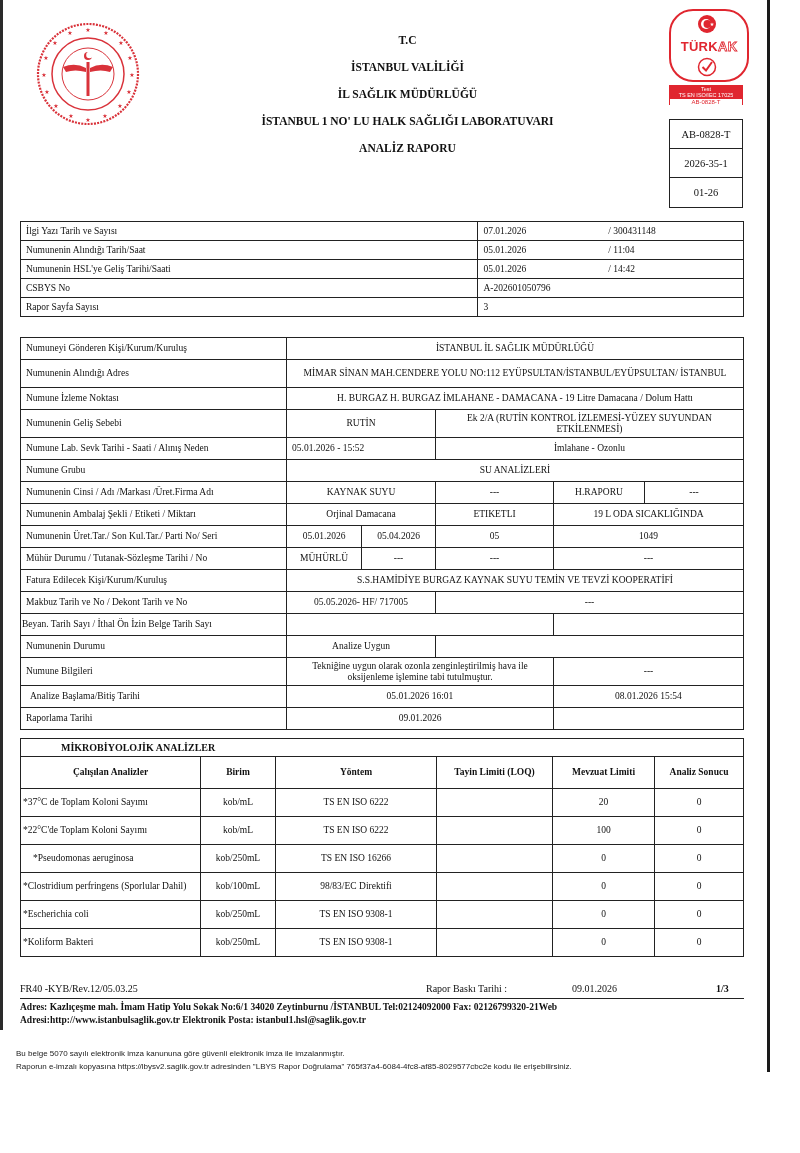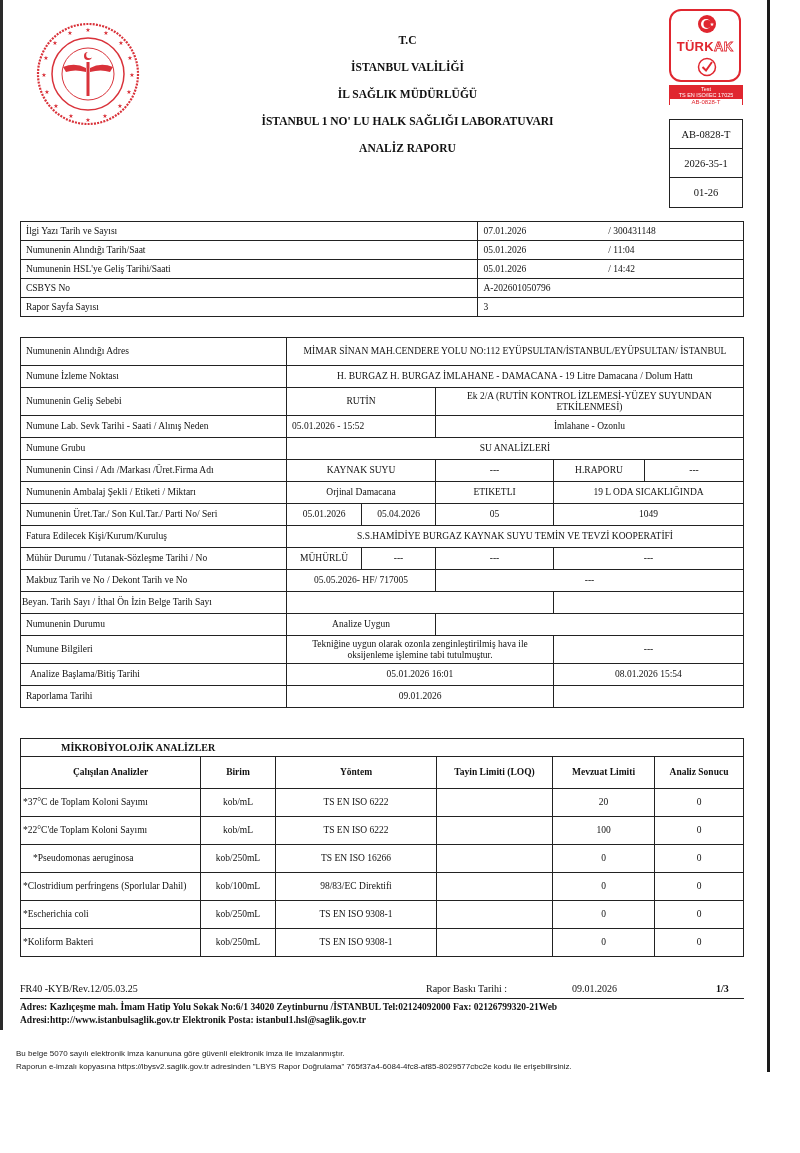--- a/index.html
+++ b/index.html
@@ -6,21 +6,21 @@
   html, body { width: 800px; height: 1153px; background: #ffffff; overflow: hidden; }
   body { position: relative; font-family: "Liberation Serif", serif; color: #111; }
   .right-bar { position: absolute; left: 767px; top: 0; width: 3px; height: 1072px; background: #1a1a1a; }
   .left-bar { position: absolute; left: 0; top: 0; width: 3px; height: 1030px; background: #2a2a2a; }
 
   .header { position: absolute; left: 0; top: 0; width: 800px; height: 215px; }
   .seal { position: absolute; left: 33px; top: 22px; width: 110px; height: 104px; }
   .titles { position: absolute; left: 230px; top: 32px; width: 355px; text-align: center; font-weight: bold; font-size: 11.5px; }
   .titles div { height: 27px; line-height: 16px; }
   .turkak { position: absolute; left: 669px; top: 9px; width: 76px; }
-  .turkak-logo { width: 72px; height: 73px; border: 2.5px solid #e0262f; border-radius: 12px; position: relative; }
+  .turkak-logo { width: 80px; height: 73px; border: 2.5px solid #e0262f; border-radius: 24px; position: relative; }
   .turkak-word { position: absolute; top: 28px; left: 0; width: 100%; text-align: center; font-family: "Liberation Sans", sans-serif; font-weight: bold; font-size: 13px; color: #e0262f; letter-spacing: 0.3px; }
   .turkak-word .ak { color: #fff; -webkit-text-stroke: 0.8px #e0262f; }
   .turkak-red { width: 74px; background: #e0262f; color: #fff; font-family: "Liberation Sans", sans-serif; font-size: 5.5px; text-align: center; margin-top: 3px; padding-top: 1px; }
   .turkak-red .code { background: #fff; color: #e0262f; margin: 1px 1px 1px 1px; font-size: 6px; }
   .codebox { position: absolute; left: 669px; top: 119px; width: 74px; border: 1.2px solid #222; }
   .codebox div { height: 29px; line-height: 29px; text-align: center; font-size: 10.5px; border-bottom: 1.2px solid #222; }
   .codebox div:last-child { border-bottom: none; }
 
   table { border-collapse: collapse; position: absolute; font-size: 9.5px; }
   td { border: 1.3px solid #222; padding: 0 5px; vertical-align: middle; line-height: 11px; }
@@ -152,20 +152,24 @@
 <table class="t2">
   <colgroup>
     <col style="width:266px">
       <col style="width:75px">
       <col style="width:74px">
       <col style="width:118px">
       <col style="width:91px">
       <col>
   </colgroup>
   <tbody>
+      <tr>
+    <td>Numuneyi Gönderen Kişi/Kurum/Kuruluş</td>
+    <td colspan="5" class="c">İSTANBUL İL SAĞLIK MÜDÜRLÜĞÜ</td>
+  </tr>
   <tr>
     <td class="tall">Numunenin Alındığı Adres</td>
     <td colspan="5" class="c tall">MİMAR SİNAN MAH.CENDERE YOLU NO:112 EYÜPSULTAN/İSTANBUL/EYÜPSULTAN/ İSTANBUL</td>
   </tr>
   <tr>
     <td>Numune İzleme Noktası</td>
     <td colspan="5" class="c">H. BURGAZ H. BURGAZ İMLAHANE - DAMACANA - 19 Litre Damacana / Dolum Hattı</td>
   </tr>
   <tr>
     <td class="tall">Numunenin Geliş Sebebi</td>
@@ -195,29 +199,29 @@
     <td colspan="2" class="c">19 L ODA SICAKLIĞINDA</td>
   </tr>
   <tr>
     <td>Numunenin Üret.Tar./ Son Kul.Tar./ Parti No/ Seri</td>
     <td class="c">05.01.2026</td>
     <td class="c">05.04.2026</td>
     <td class="c">05</td>
     <td colspan="2" class="c">1049</td>
   </tr>
   <tr>
-    <td>Fatura Edilecek Kişi/Kurum/Kuruluş</td>
-    <td colspan="5" class="c">S.S.HAMİDİYE BURGAZ KAYNAK SUYU TEMİN VE TEVZİ KOOPERATİFİ</td>
-  </tr>
-  <tr>
     <td>Mühür Durumu / Tutanak-Sözleşme Tarihi / No</td>
     <td class="c">MÜHÜRLÜ</td>
     <td class="c">---</td>
     <td class="c">---</td>
     <td colspan="2" class="c">---</td>
+  </tr>
+  <tr>
+    <td>Fatura Edilecek Kişi/Kurum/Kuruluş</td>
+    <td colspan="5" class="c">S.S.HAMİDİYE BURGAZ KAYNAK SUYU TEMİN VE TEVZİ KOOPERATİFİ</td>
   </tr>
   <tr>
     <td>Makbuz Tarih ve No /  Dekont Tarih ve No</td>
     <td colspan="2" class="c">05.05.2026- HF/ 717005</td>
     <td colspan="3" class="c">---</td>
   </tr>
   <tr>
     <td style="padding-left:1px">Beyan. Tarih Sayı / İthal Ön İzin Belge Tarih Sayı</td>
     <td colspan="3" class="c"></td>
     <td colspan="2" class="c"></td>

